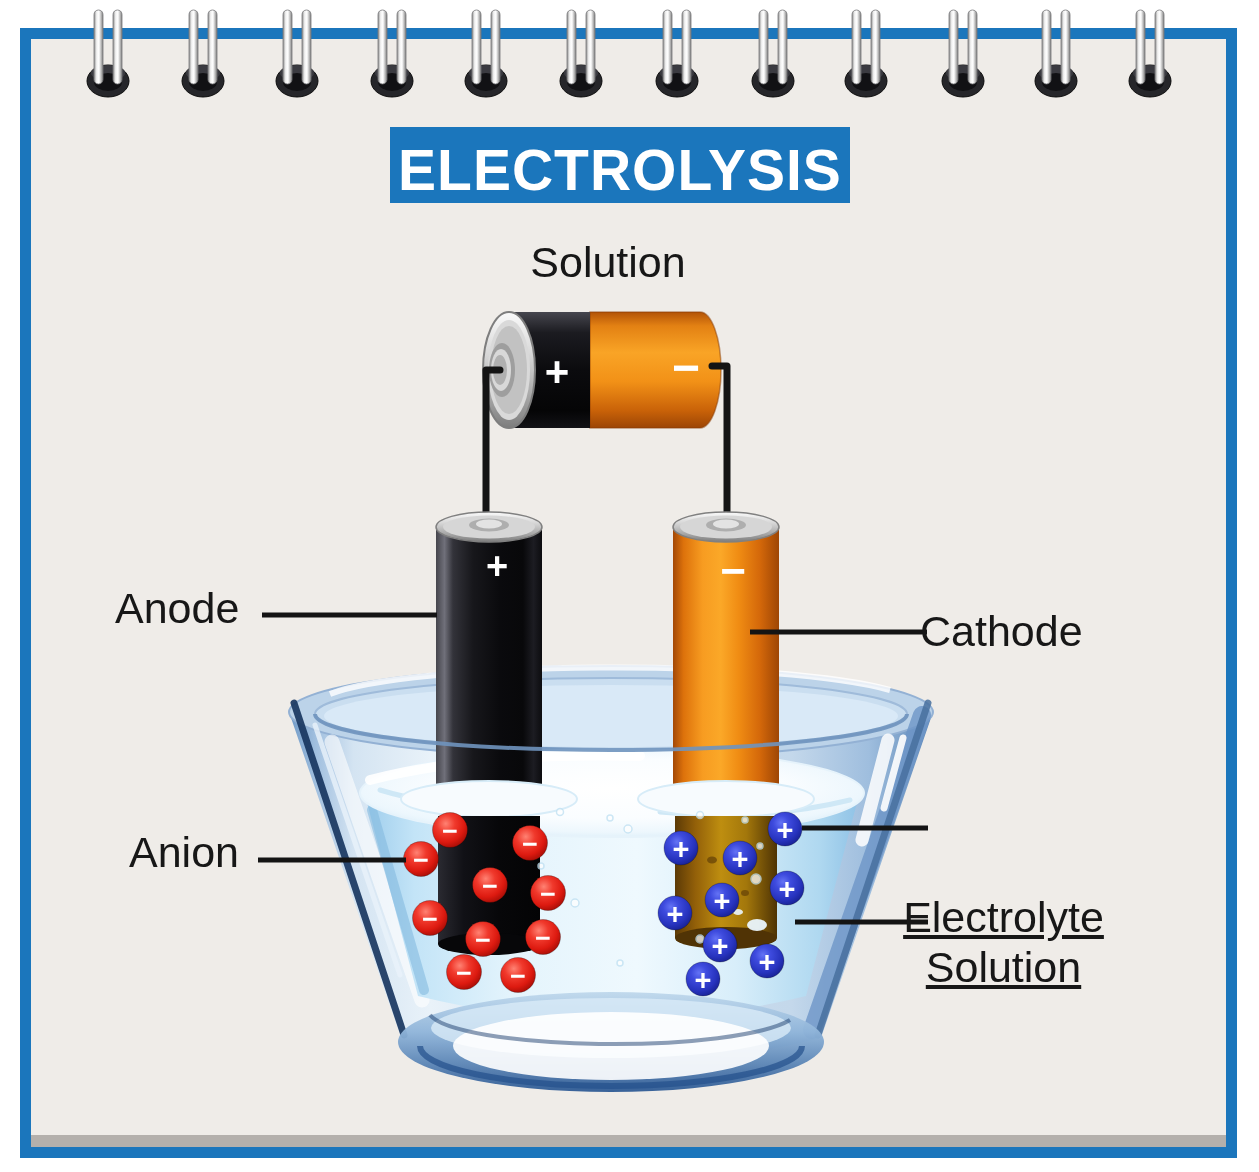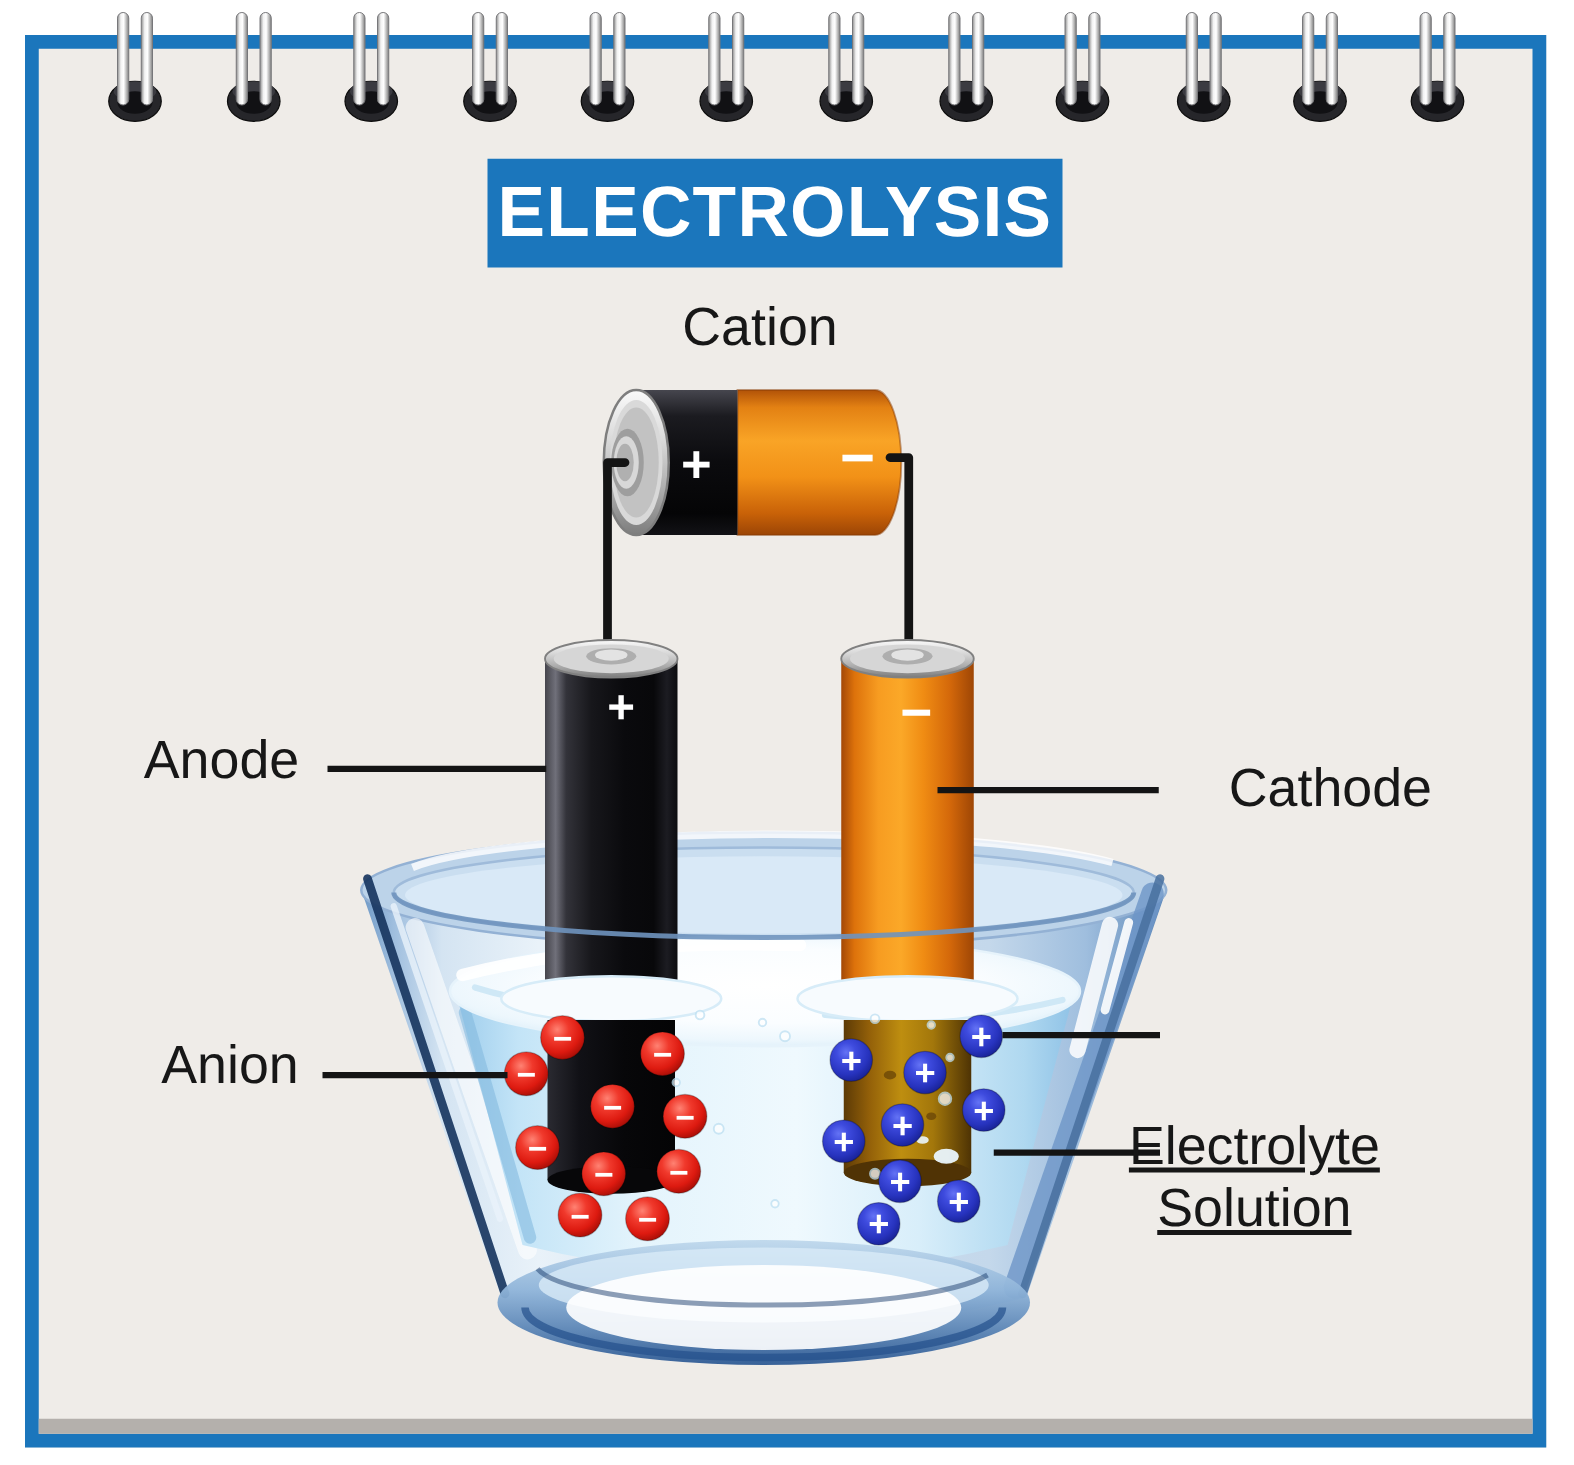--- a/index.html
+++ b/index.html
@@ -2,27 +2,27 @@
 <html><head>
 <meta charset="utf-8">
 <style>
   html,body{margin:0;padding:0;background:#fff;}
   #stage{position:relative;width:1259px;height:1172px;background:#FFFFFF;overflow:hidden;
          font-family:"Liberation Sans",sans-serif;}
   #page-frame{position:absolute;left:20px;top:28px;width:1195px;height:1108px;
               border:11px solid #1B76BC;background:#EFECE8;z-index:1;}
   #page-bottom-strip{position:absolute;left:0;right:0;bottom:0;height:12px;background:#B4B0AC;}
   #diagram-svg{position:absolute;left:0;top:0;z-index:2;}
-  #title-banner{position:absolute;left:390px;top:127px;width:460px;height:87px;background:#1B76BC;
+  #title-banner{position:absolute;left:390px;top:127px;width:460px;height:76px;background:#1B76BC;
                 color:#FFFFFF;font-size:57px;font-weight:bold;text-align:center;line-height:87px;
                 letter-spacing:1px;z-index:3;}
   .lbl{position:absolute;font-size:43px;color:#171717;z-index:3;white-space:nowrap;text-align:center;}
   #battery-label{left:508px;top:238px;width:200px;text-align:center;}
   #anode-label{left:115px;top:584px;}
-  #cathode-label{left:983px;top:607px;}
+  #cathode-label{left:920px;top:607px;}
   #anion-label{left:129px;top:828px;}
   #cation-label{left:934px;top:800px;}
   #electrolyte-label{left:886px;top:893px;width:235px;line-height:1.16;white-space:normal;text-decoration:underline;}
 </style>
 </head>
 <body>
 
 <div id="stage">
 
   <div id="page-frame">
@@ -404,18 +404,18 @@
     <g stroke="#141414" stroke-width="5">
       <line x1="262" y1="615" x2="437" y2="615"></line>
       <line x1="750" y1="632" x2="927" y2="632"></line>
       <line x1="258" y1="860" x2="406" y2="860"></line>
       <line x1="802" y1="828" x2="928" y2="828"></line>
       <line x1="795" y1="922" x2="928" y2="922"></line>
     </g>
   </svg>
 
   <div id="title-banner">ELECTROLYSIS</div>
-  <div id="battery-label" class="lbl">Cation</div>
+  <div id="battery-label" class="lbl">Solution</div>
   <div id="anode-label" class="lbl">Anode</div>
   <div id="cathode-label" class="lbl">Cathode</div>
   <div id="anion-label" class="lbl">Anion</div>
   <div id="electrolyte-label" class="lbl">Electrolyte Solution</div>
 </div>
 
 </body></html>

